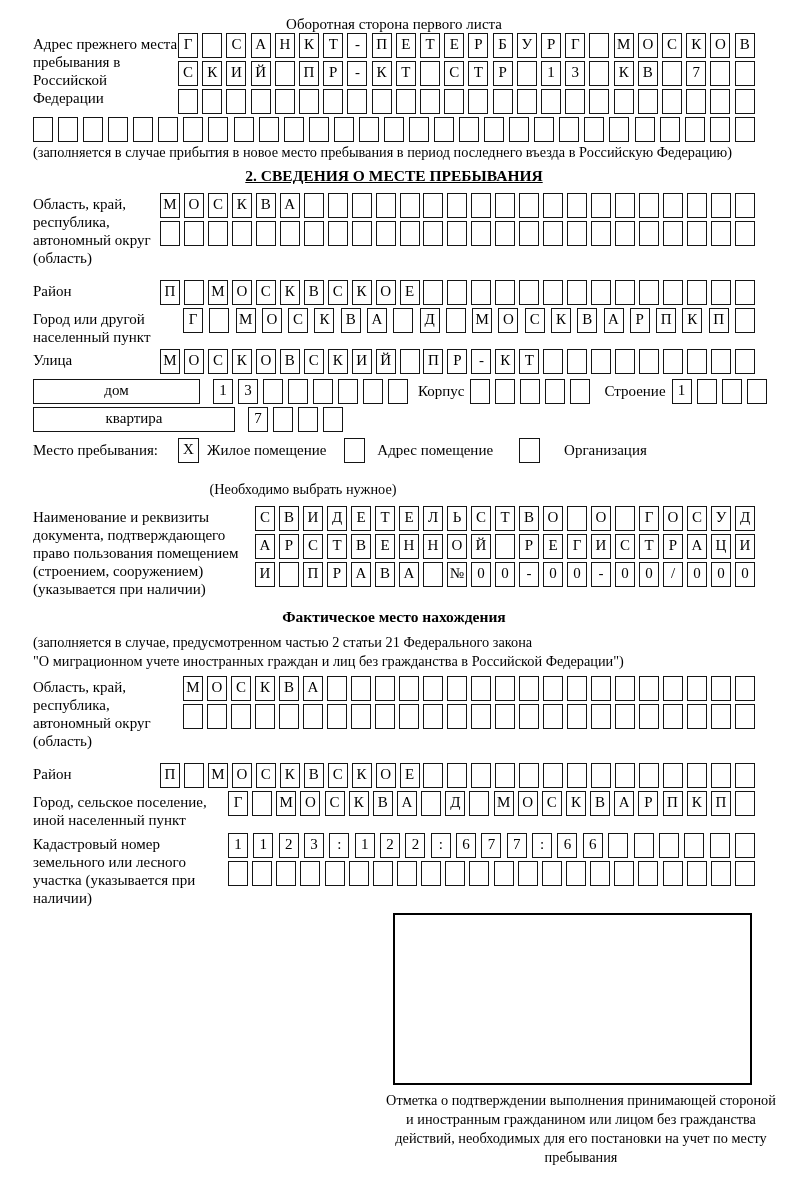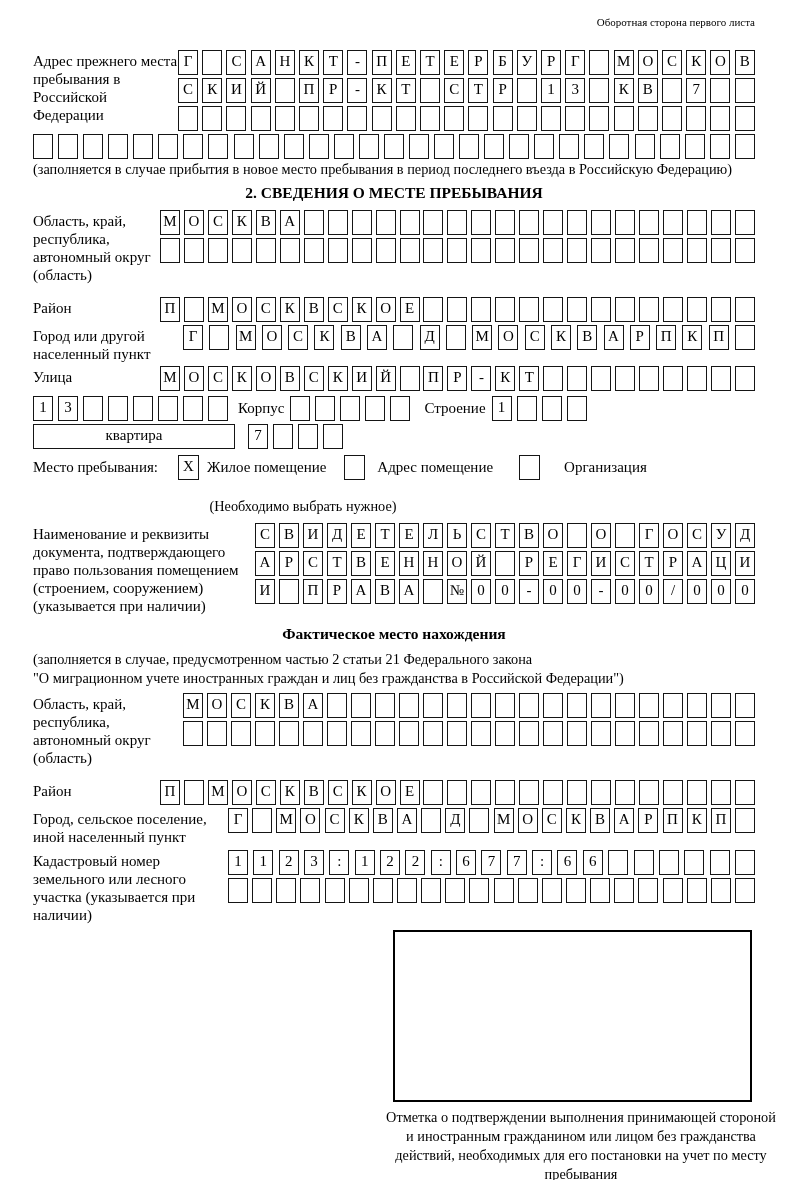--- a/index.html
+++ b/index.html
@@ -4,21 +4,21 @@
 <style>
   * { margin:0; padding:0; box-sizing:border-box; }
   html,body { background:#fff; }
   body {
     width:800px; height:1180px; overflow:hidden;
     font-family:"Liberation Serif","DejaVu Serif",serif;
     color:#000; font-size:15px;
   }
   .page { padding:16px 45px 0 33px; width:800px; }
 
-  .header-note { text-align:right; font-size:11px; margin-bottom:22px; }
+  .header-note { text-align:center; font-size:15px; }
 
   
   .cells { display:flex; justify-content:space-between; flex:1 1 auto; }
   .cells .cell {
     flex:0 0 auto; width:20px; height:25px;
     border:1.6px solid #151515; text-align:center;
     font-size:15px; line-height:21px; background:#fff;
   }
   .cells.gapped { justify-content:flex-start; gap:5px; flex:0 0 auto; }
   .rowstack { display:flex; flex-direction:column; gap:3px; flex:1 1 auto; }
@@ -26,21 +26,21 @@
   .frow { display:flex; align-items:flex-start; margin-bottom:3px; }
   .flabel { flex:0 0 auto; font-size:15px; line-height:18px; padding-top:2px; }
 
   .w145 { width:145px; } .w127 { width:127px; } .w150 { width:150px; }
   .w195 { width:195px; } .w222 { width:222px; }
 
   .fullrow { margin:0 0 2px 0; }
 
   .note { font-size:14.3px; text-align:left; margin:2px 0 6px 0; }
   .note-left { font-size:14.3px; text-align:left; margin:2px 0 6px 0; }
-  .sect-title { text-align:center; font-weight:bold; font-size:15.5px; margin:6px 0 8px 0; }
+  .sect-title { text-align:center; font-weight:bold; font-size:15.5px; margin:6px 0 8px 0;text-decoration:underline; }
 
   .widebox {
     flex:0 0 auto; height:25px; border:1.6px solid #151515;
     text-align:center; font-size:15px; line-height:21px;
   }
   .widebox.dom { width:167px; margin-right:13px; }
   .widebox.kv  { width:202px; margin-right:13px; }
   .inline-lbl { font-size:15px; line-height:25px; flex:0 0 auto; }
 
   .stay-row { display:flex; align-items:center; margin:6px 0 18px 0; }
@@ -330,20 +330,21 @@
         <span class="cell"></span>
         <span class="cell"></span>
         <span class="cell"></span>
         <span class="cell"></span>
         <span class="cell"></span>
         <span class="cell"></span>
       </div>
   </div>
 
   <div class="frow" style="margin-top:5px;">
+    <div class="widebox dom">дом</div>
     <div class="cells gapped">
         <span class="cell">1</span>
         <span class="cell">3</span>
         <span class="cell"></span>
         <span class="cell"></span>
         <span class="cell"></span>
         <span class="cell"></span>
         <span class="cell"></span>
         <span class="cell"></span>
       </div>

